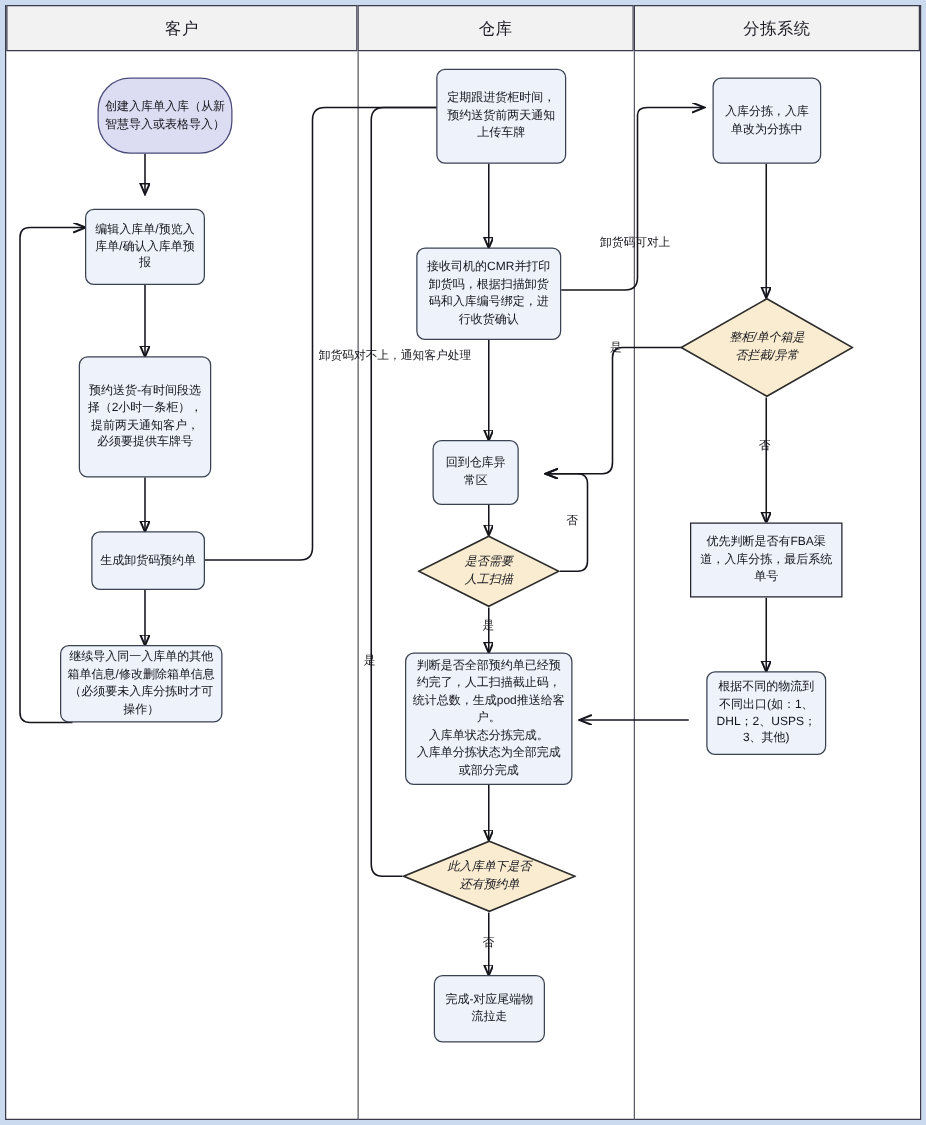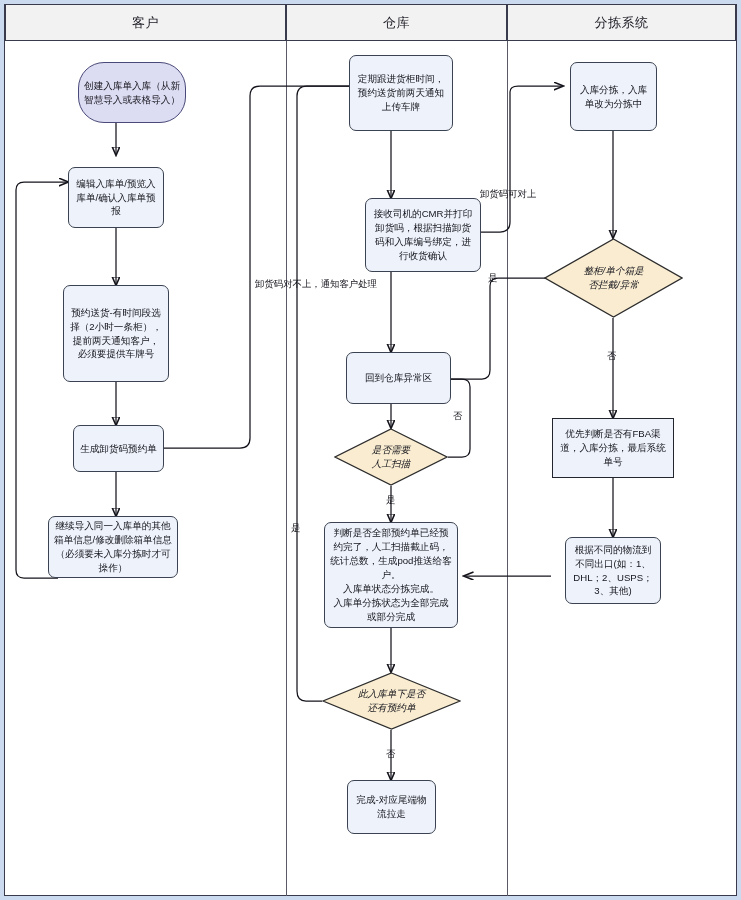--- a/index.html
+++ b/index.html
@@ -112,23 +112,23 @@
   <div class="node proc" style="left:68px;top:155px;width:96px;height:61px;margin-top:12px;">编辑入库单/预览入库单/确认入库单预报</div>
 
   <div class="node proc" style="left:63px;top:285px;width:106px;height:97px;">预约送货-有时间段选择（2小时一条柜），提前两天通知客户，必须要提供车牌号</div>
 
   <div class="node proc" style="left:73px;top:425px;width:91px;height:47px;">生成卸货码预约单</div>
 
   <div class="node proc" style="left:48px;top:516px;width:130px;height:62px;">继续导入同一入库单的其他箱单信息/修改删除箱单信息（必须要未入库分拣时才可操作）</div>
 
   <div class="node proc" style="left:349px;top:55px;width:104px;height:76px;">定期跟进货柜时间，预约送货前两天通知上传车牌</div>
 
-  <div class="node proc" style="left:333px;top:198px;width:116px;height:74px;margin-left:32px;">接收司机的CMR并打印卸货吗，根据扫描卸货码和入库编号绑定，进行收货确认</div>
+  <div class="node proc" style="left:333px;top:198px;width:116px;height:74px;">接收司机的CMR并打印卸货吗，根据扫描卸货码和入库编号绑定，进行收货确认</div>
 
-  <div class="node proc" style="left:346px;top:352px;width:105px;height:52px;">回到仓库异常区</div>
+  <div class="node proc" style="left:346px;top:352px;width:69px;height:52px;">回到仓库异常区</div>
 
   <div class="dia-wrap" style="left:334px;top:428px;width:114px;height:58px;">
     <svg class="dia-shape" viewBox="0 0 114 58" preserveAspectRatio="none">
       <polygon points="57,1 113,29 57,57 1,29" fill="#f9ecd0" stroke="#2c2c2c" stroke-width="1.3"></polygon>
     </svg>
     <div class="dia-label">是否需要
 人工扫描</div>
   </div>
 
   <div class="node proc" style="left:324px;top:522px;width:134px;height:106px;">判断是否全部预约单已经预约完了，人工扫描截止码，统计总数，生成pod推送给客户。

